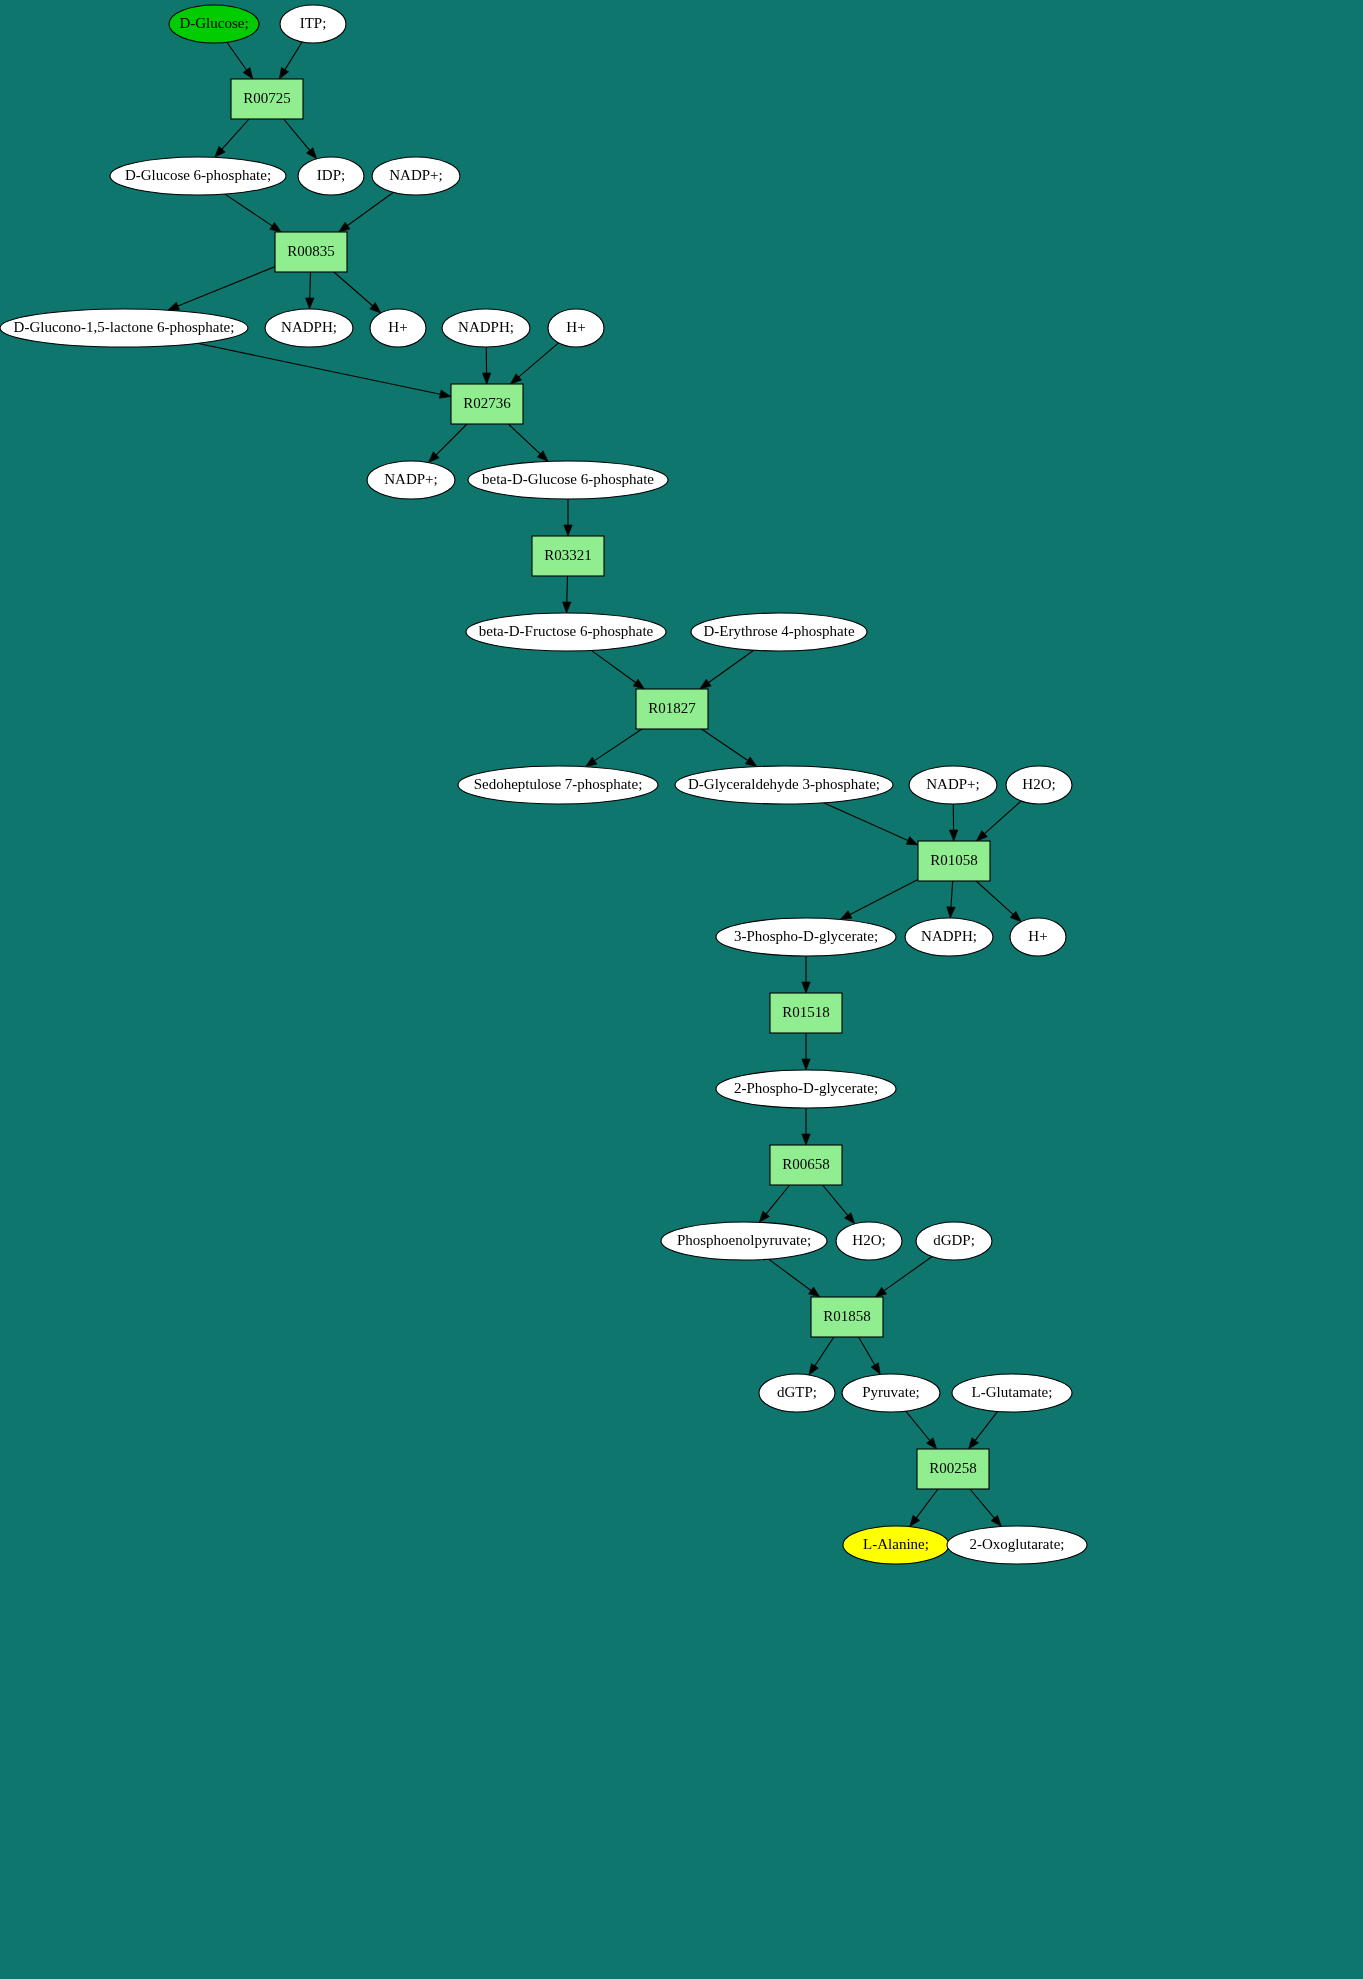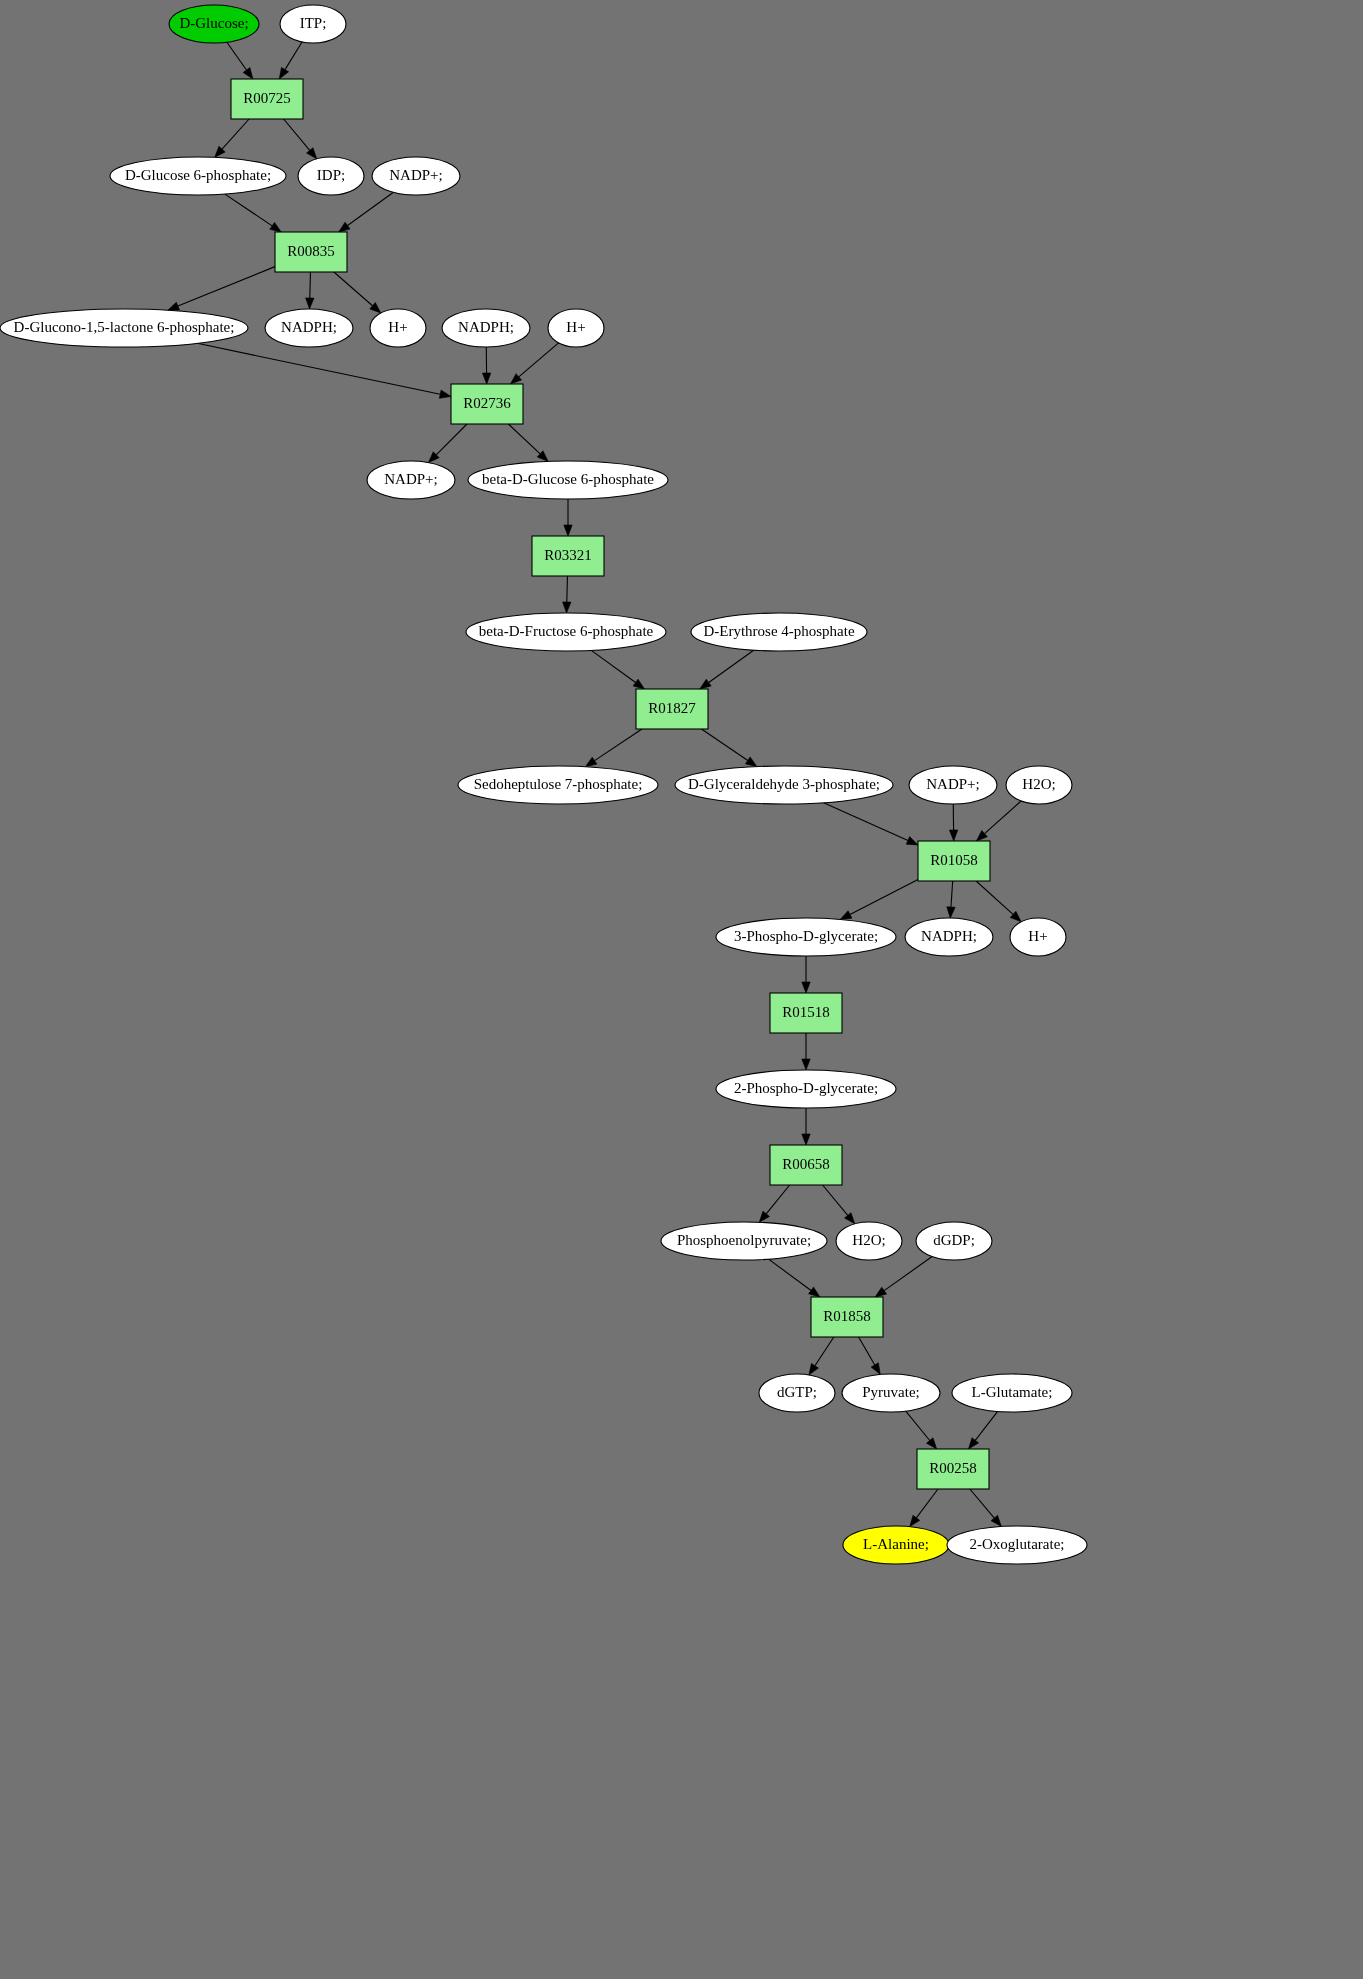--- a/index.html
+++ b/index.html
@@ -8,21 +8,21 @@
     padding: 0;
     background: #ffffff;
   }
   body {
     font-family: "Liberation Serif", "DejaVu Serif", serif;
   }
   #graph-root {
     position: relative;
     width: 1363px;
     height: 1979px;
-    background: #737373;
+    background: #0f766e;
     overflow: hidden;
   }
   svg#pathway-svg {
     position: absolute;
     left: 0;
     top: 0;
     width: 1363px;
     height: 1979px;
     display: block;
   }

